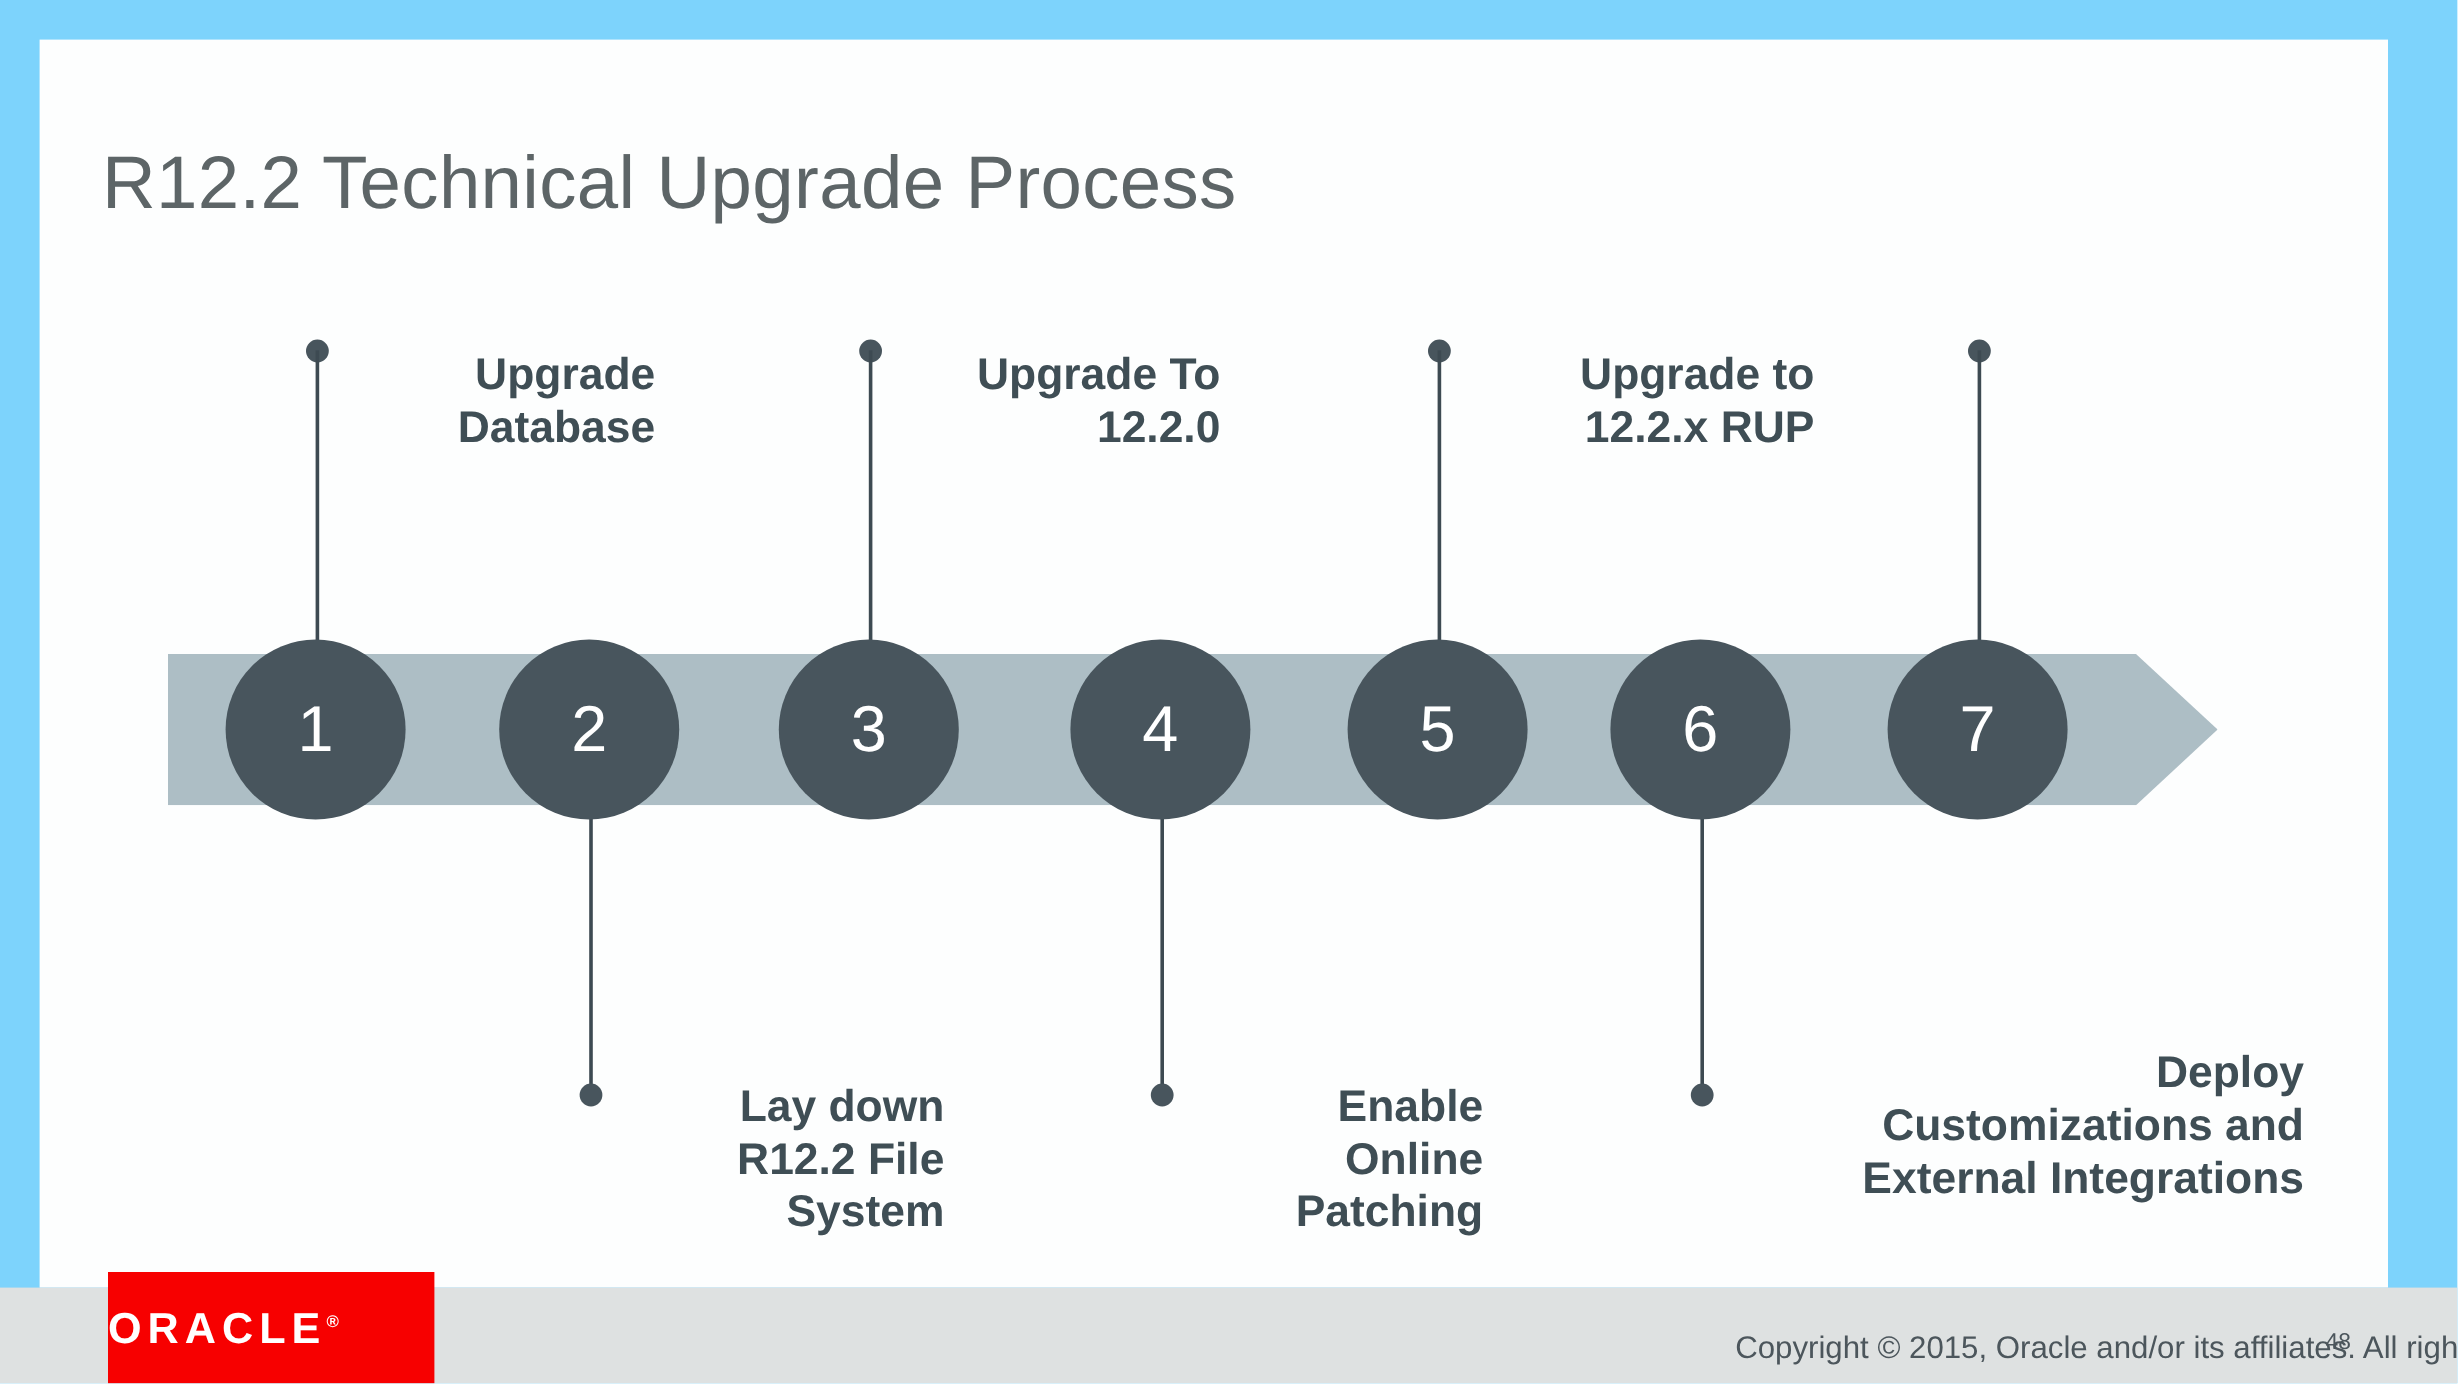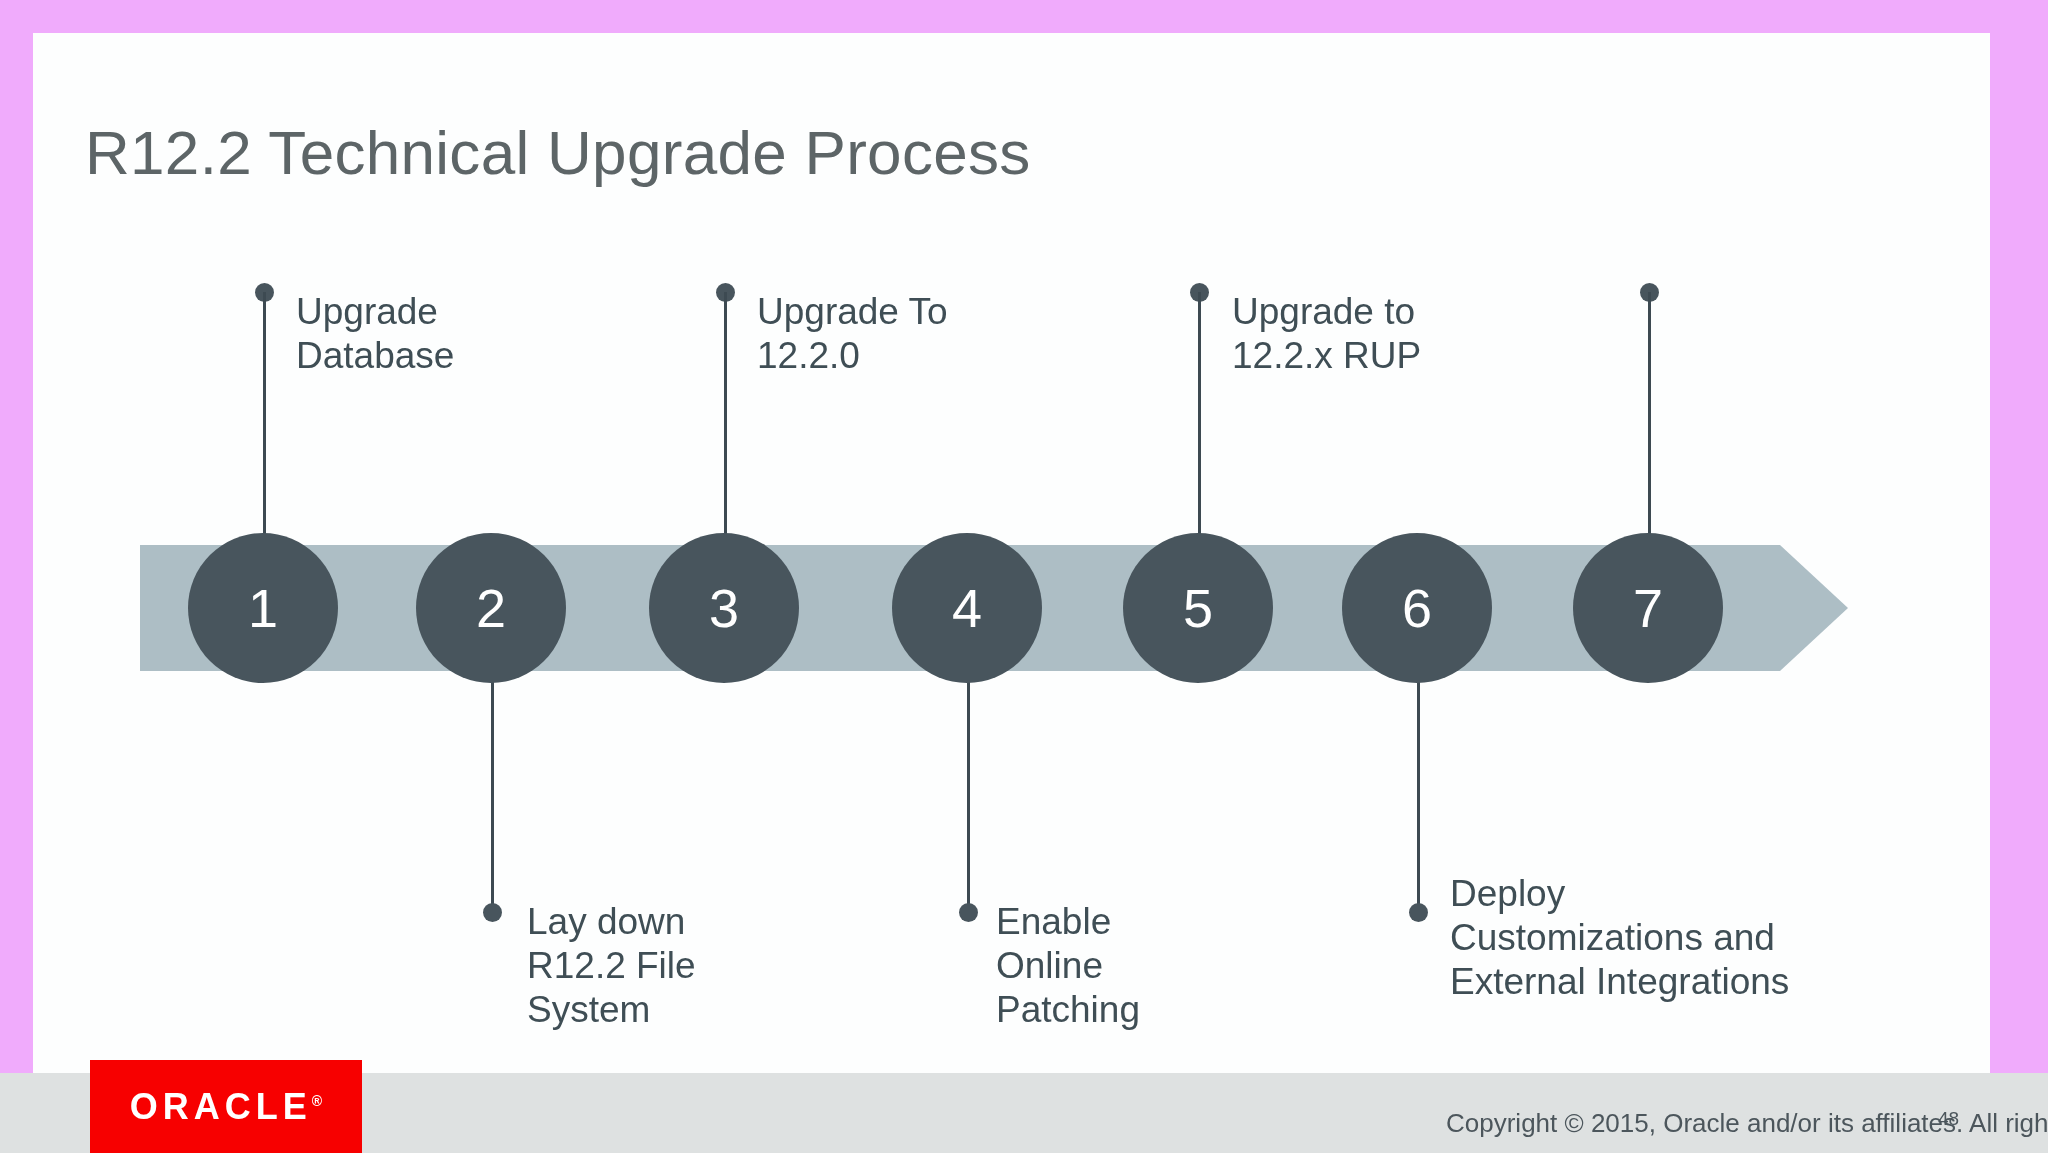--- a/index.html
+++ b/index.html
@@ -8,21 +8,21 @@
     padding: 0;
     background: #ffffff;
   }
   body {
     font-family: "Liberation Sans", sans-serif;
   }
   #slide-root {
     position: relative;
     width: 2048px;
     height: 1153px;
-    background: #f0abfc;
+    background: #7dd3fc;
     overflow: hidden;
   }
   
   #slide-canvas {
     position: absolute;
     left: 33px;
     top: 33px;
     width: 1957px;
     height: 1040px;
     background: #fdfefe;
@@ -82,43 +82,43 @@
     border-radius: 50%;
     background: #48555d;
   }
 
   
   .callout-label {
     position: absolute;
     font-size: 37px;
     line-height: 1.19;
     color: #3f4e55;
-    font-weight: 400;
+    font-weight: 700;
     white-space: pre-line;
+    text-align: right;
   }
 
   
   #footer-band {
     position: absolute;
     left: 0;
     top: 1073px;
     width: 2048px;
     height: 80px;
     background: #dee1e1;
   }
   #oracle-logo {
     position: absolute;
     left: 90px;
     top: 1060px;
     width: 272px;
     height: 93px;
     background: #f70000;
     display: flex;
     align-items: center;
-    justify-content: center;
   }
   #oracle-logo .logo-text {
     color: #ffffff;
     font-size: 36px;
     letter-spacing: 5px;
     font-weight: 700;
     font-family: "Liberation Sans", sans-serif;
     position: relative;
   }
   #oracle-logo .logo-reg {

